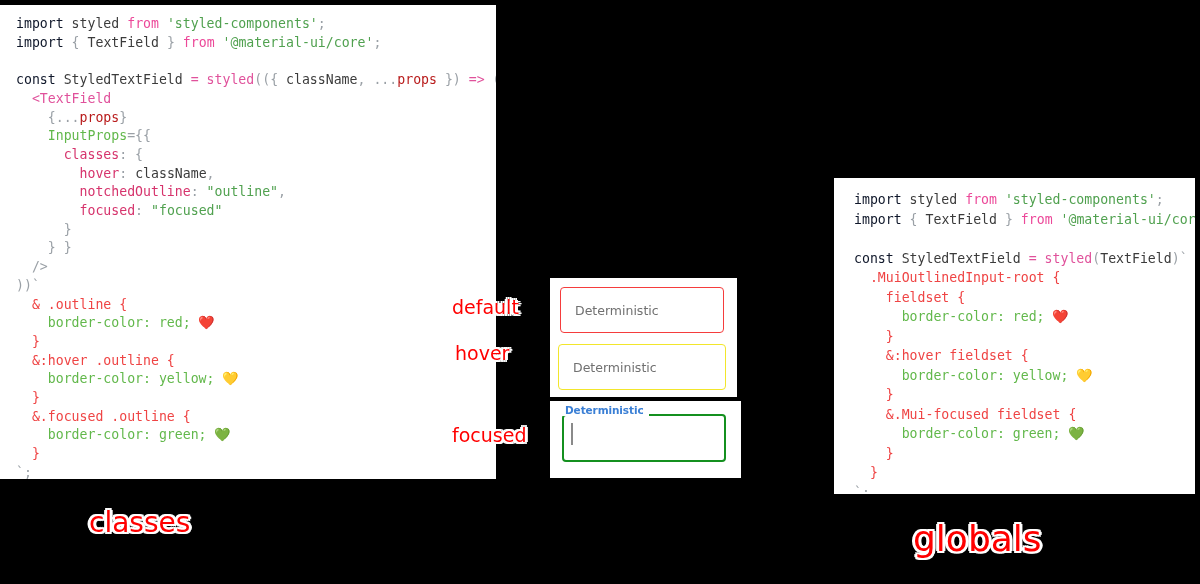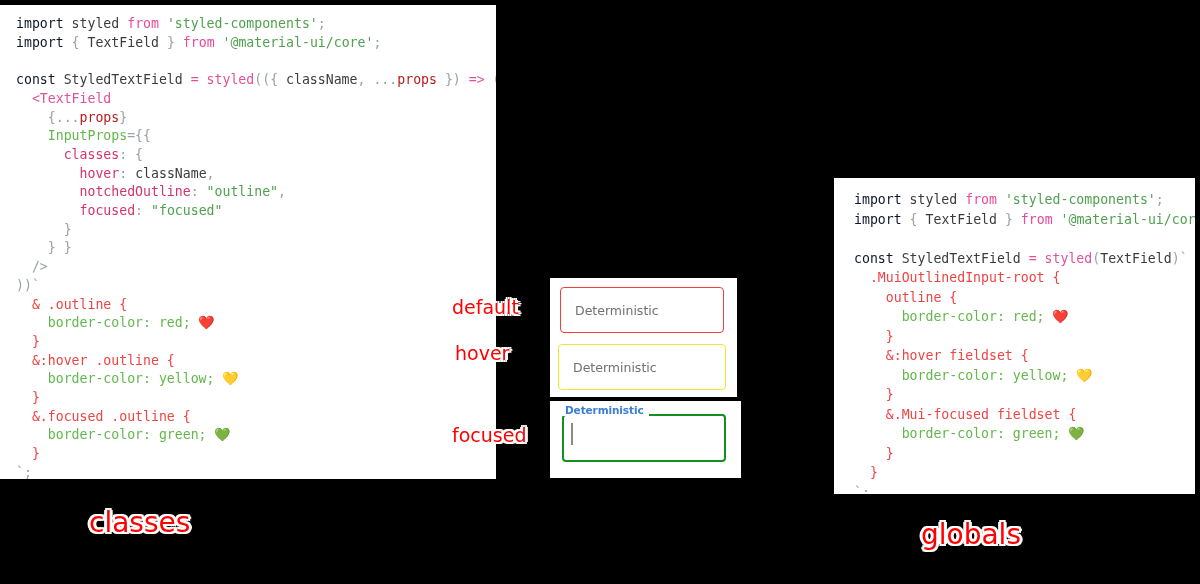--- a/index.html
+++ b/index.html
@@ -164,21 +164,21 @@
       -2px -2px 0 #ffffff,  2px -2px 0 #ffffff,
       -2px  2px 0 #ffffff,  2px  2px 0 #ffffff,
       -2px  0   0 #ffffff,  2px  0   0 #ffffff,
        0   -2px 0 #ffffff,  0    2px 0 #ffffff,
       -3px  0   0 #ffffff,  3px  0   0 #ffffff;
   }
   #anno-default  { left: 452px; top: 296px; font-size: 19px; }
   #anno-hover    { left: 455px; top: 342px; font-size: 19px; }
   #anno-focused  { left: 452px; top: 424px; font-size: 19px; }
   #anno-classes  { left: 89px;  top: 506px; font-size: 28px; }
-  #anno-globals  { left: 913px; top: 518px; font-size: 28px; margin-left: 8px; }
+  #anno-globals  { left: 913px; top: 518px; font-size: 36px; }
 
   .emoji {
     font-family: "DejaVu Sans", sans-serif;
   }
 </style>
 </head>
 <body>
 
 <div class="code-panel" id="panel-classes">
   <div class="code"><span class="t-kw">import</span> <span class="t-var">styled</span> <span class="t-from">from</span> <span class="t-str">'styled-components'</span><span class="t-punc">;</span>
@@ -207,21 +207,21 @@
   <span class="t-sel">}</span>
 <span class="t-tick">`;</span></div>
 </div>
 
 <div class="code-panel" id="panel-globals">
   <div class="code"><span class="t-kw">import</span> <span class="t-var">styled</span> <span class="t-from">from</span> <span class="t-str">'styled-components'</span><span class="t-punc">;</span>
 <span class="t-kw">import</span> <span class="t-punc">{</span> <span class="t-var">TextField</span> <span class="t-punc">}</span> <span class="t-from">from</span> <span class="t-str">'@material-ui/core'</span>
 
 <span class="t-kw">const</span> <span class="t-var">StyledTextField</span> <span class="t-op">=</span> <span class="t-fn">styled</span><span class="t-punc">(</span><span class="t-var">TextField</span><span class="t-punc">)</span><span class="t-tick">`</span>
   <span class="t-sel">.MuiOutlinedInput-root {</span>
-    <span class="t-sel">outline {</span>
+    <span class="t-sel">fieldset {</span>
       <span class="t-cssprop">border-color: red;</span> <span class="emoji">❤️</span>
     <span class="t-sel">}</span>
     <span class="t-sel">&amp;:hover fieldset {</span>
       <span class="t-cssprop">border-color: yellow;</span> <span class="emoji">💛</span>
     <span class="t-sel">}</span>
     <span class="t-sel">&amp;.Mui-focused fieldset {</span>
       <span class="t-cssprop">border-color: green;</span> <span class="emoji">💚</span>
     <span class="t-sel">}</span>
   <span class="t-sel">}</span>
 <span class="t-tick">`;</span></div>

